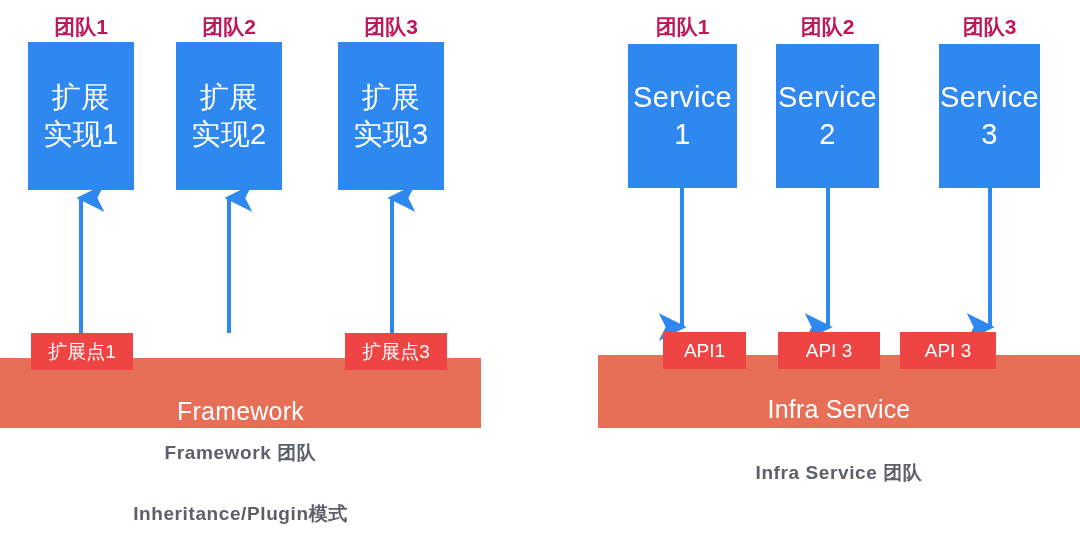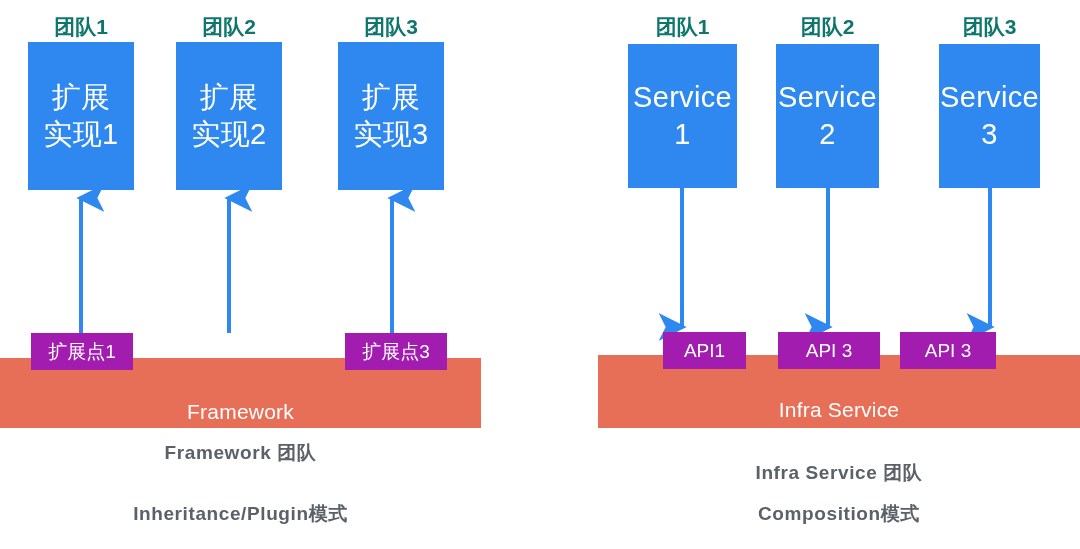--- a/index.html
+++ b/index.html
@@ -22,21 +22,21 @@
   
   .platform {
     position: absolute;
     background: #E86F57;
     display: flex;
     align-items: center;
     justify-content: center;
   }
   .platform-label {
     color: #ffffff;
-    font-size: 21px;
+    font-size: 25px;
     font-weight: 400;
     letter-spacing: 0.2px;
     line-height: 1;
     white-space: nowrap;
     margin-top: 36px;
   }
 
   
   .blue-box {
     position: absolute;
@@ -50,37 +50,37 @@
     color: #ffffff;
     font-size: 29px;
     line-height: 1.28;
     white-space: pre-line;
     letter-spacing: 0.3px;
   }
 
   
   .chip {
     position: absolute;
-    background: #a21caf;
+    background: #ef4444;
     display: flex;
     align-items: center;
     justify-content: center;
     z-index: 5;
   }
   .chip-label {
     color: #ffffff;
     font-size: 19px;
     line-height: 1;
     white-space: nowrap;
   }
 
   
   .team-caption {
     position: absolute;
-    color: #0f766e;
+    color: #be185d;
     font-size: 21px;
     font-weight: 700;
     text-align: center;
     line-height: 1;
     white-space: nowrap;
   }
 
   
   .footer-caption {
     position: absolute;
@@ -188,15 +188,14 @@
     <span class="chip-label">API 3</span>
   </div>
   <div class="chip" style="left:900px; top:332px; width:96px; height:37px;">
     <span class="chip-label">API 3</span>
   </div>
 
   <div class="footer-caption" style="left:0px; top:443px; width:481px;">Framework 团队</div>
   <div class="footer-caption" style="left:0px; top:504px; width:481px;">Inheritance/Plugin模式</div>
 
   <div class="footer-caption" style="left:598px; top:463px; width:482px;">Infra Service 团队</div>
-  <div class="footer-caption" style="left:598px; top:504px; width:482px;">Composition模式</div>
 
 </div>
 
 </body></html>

